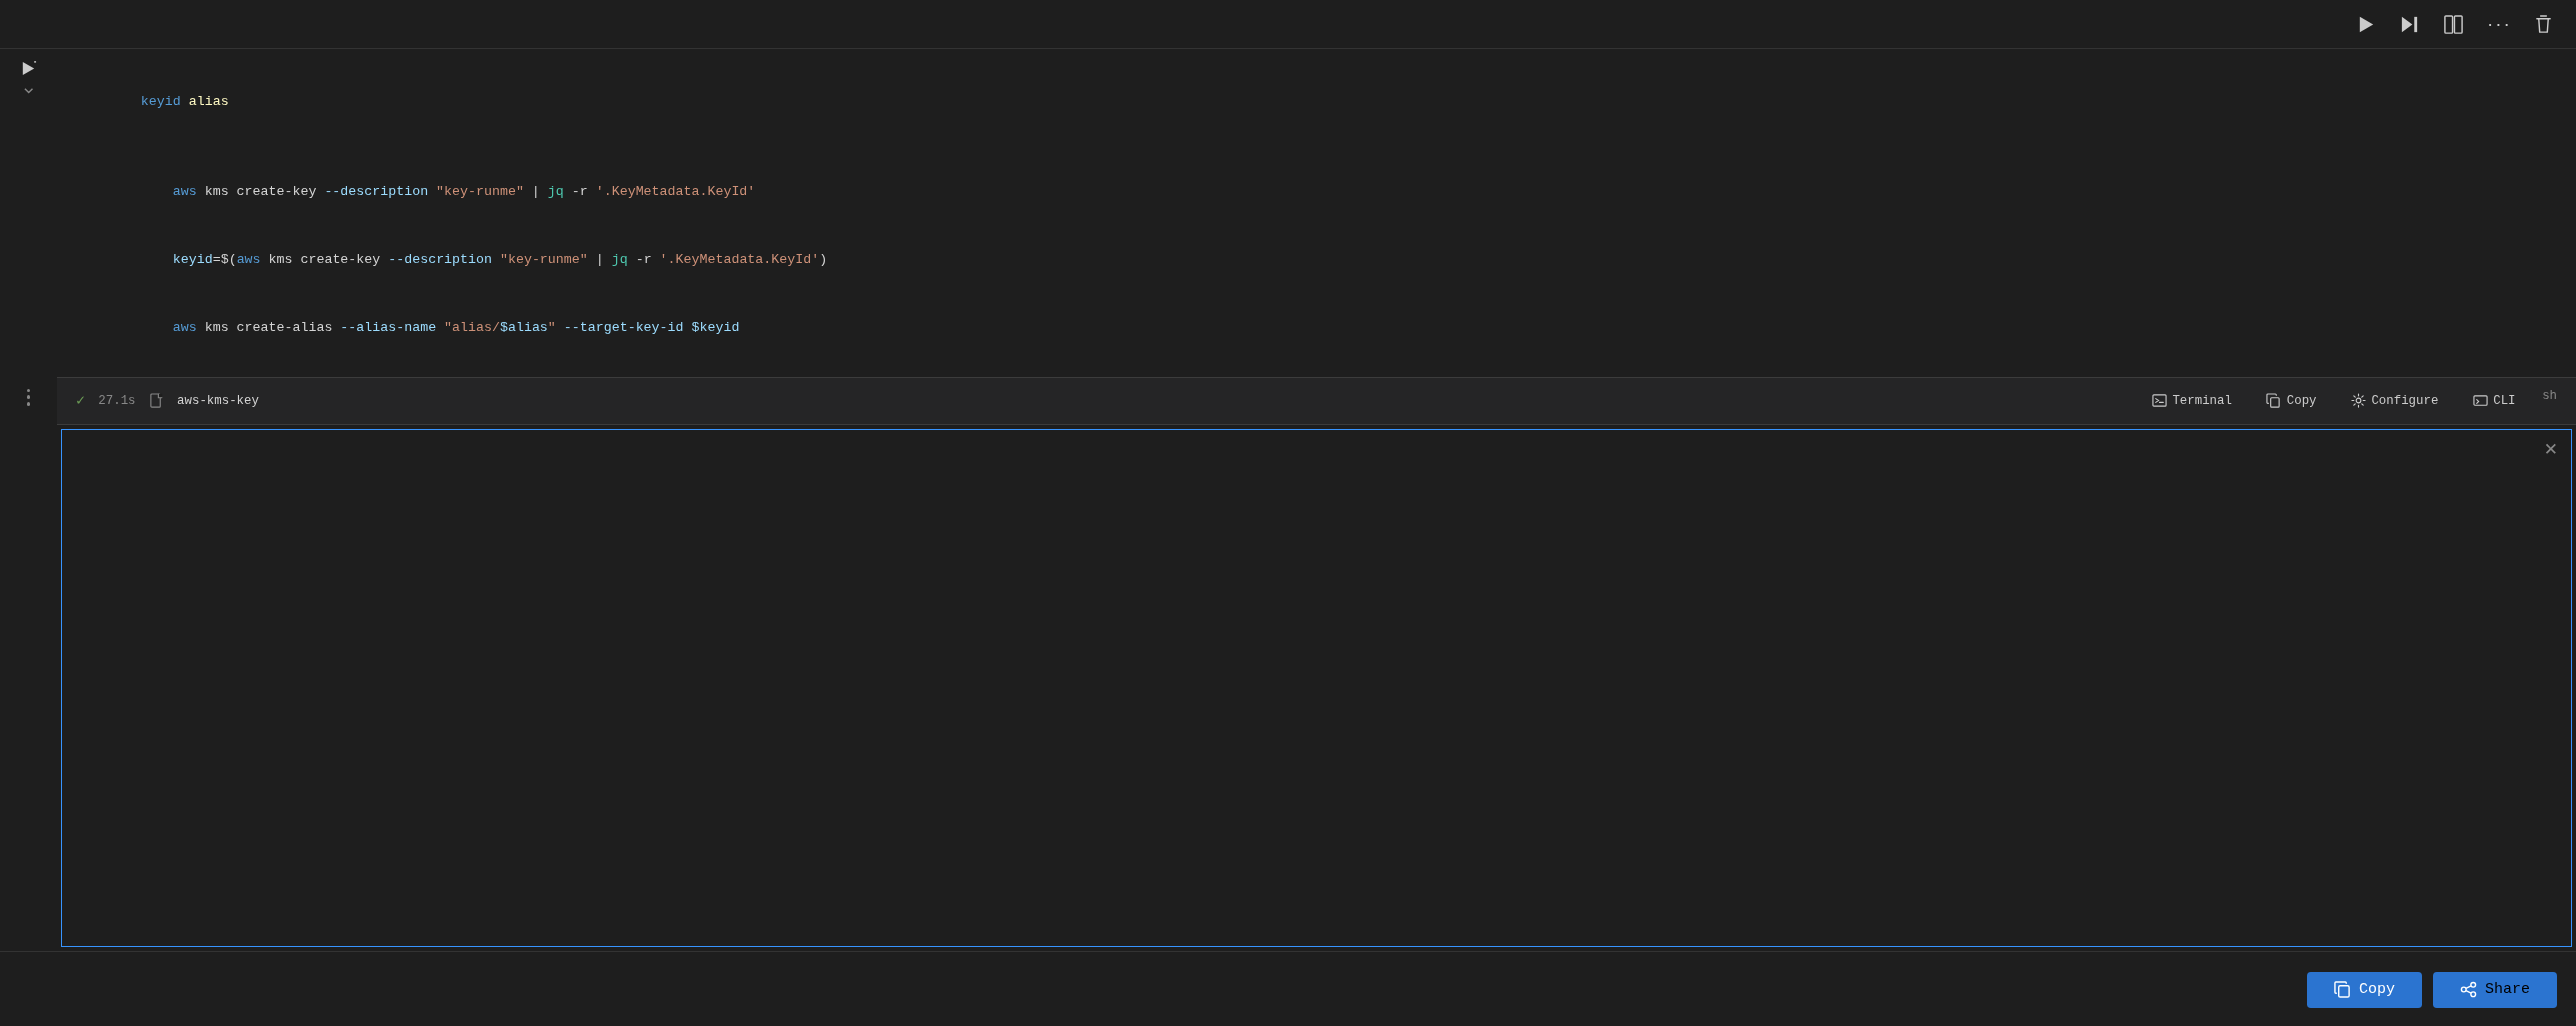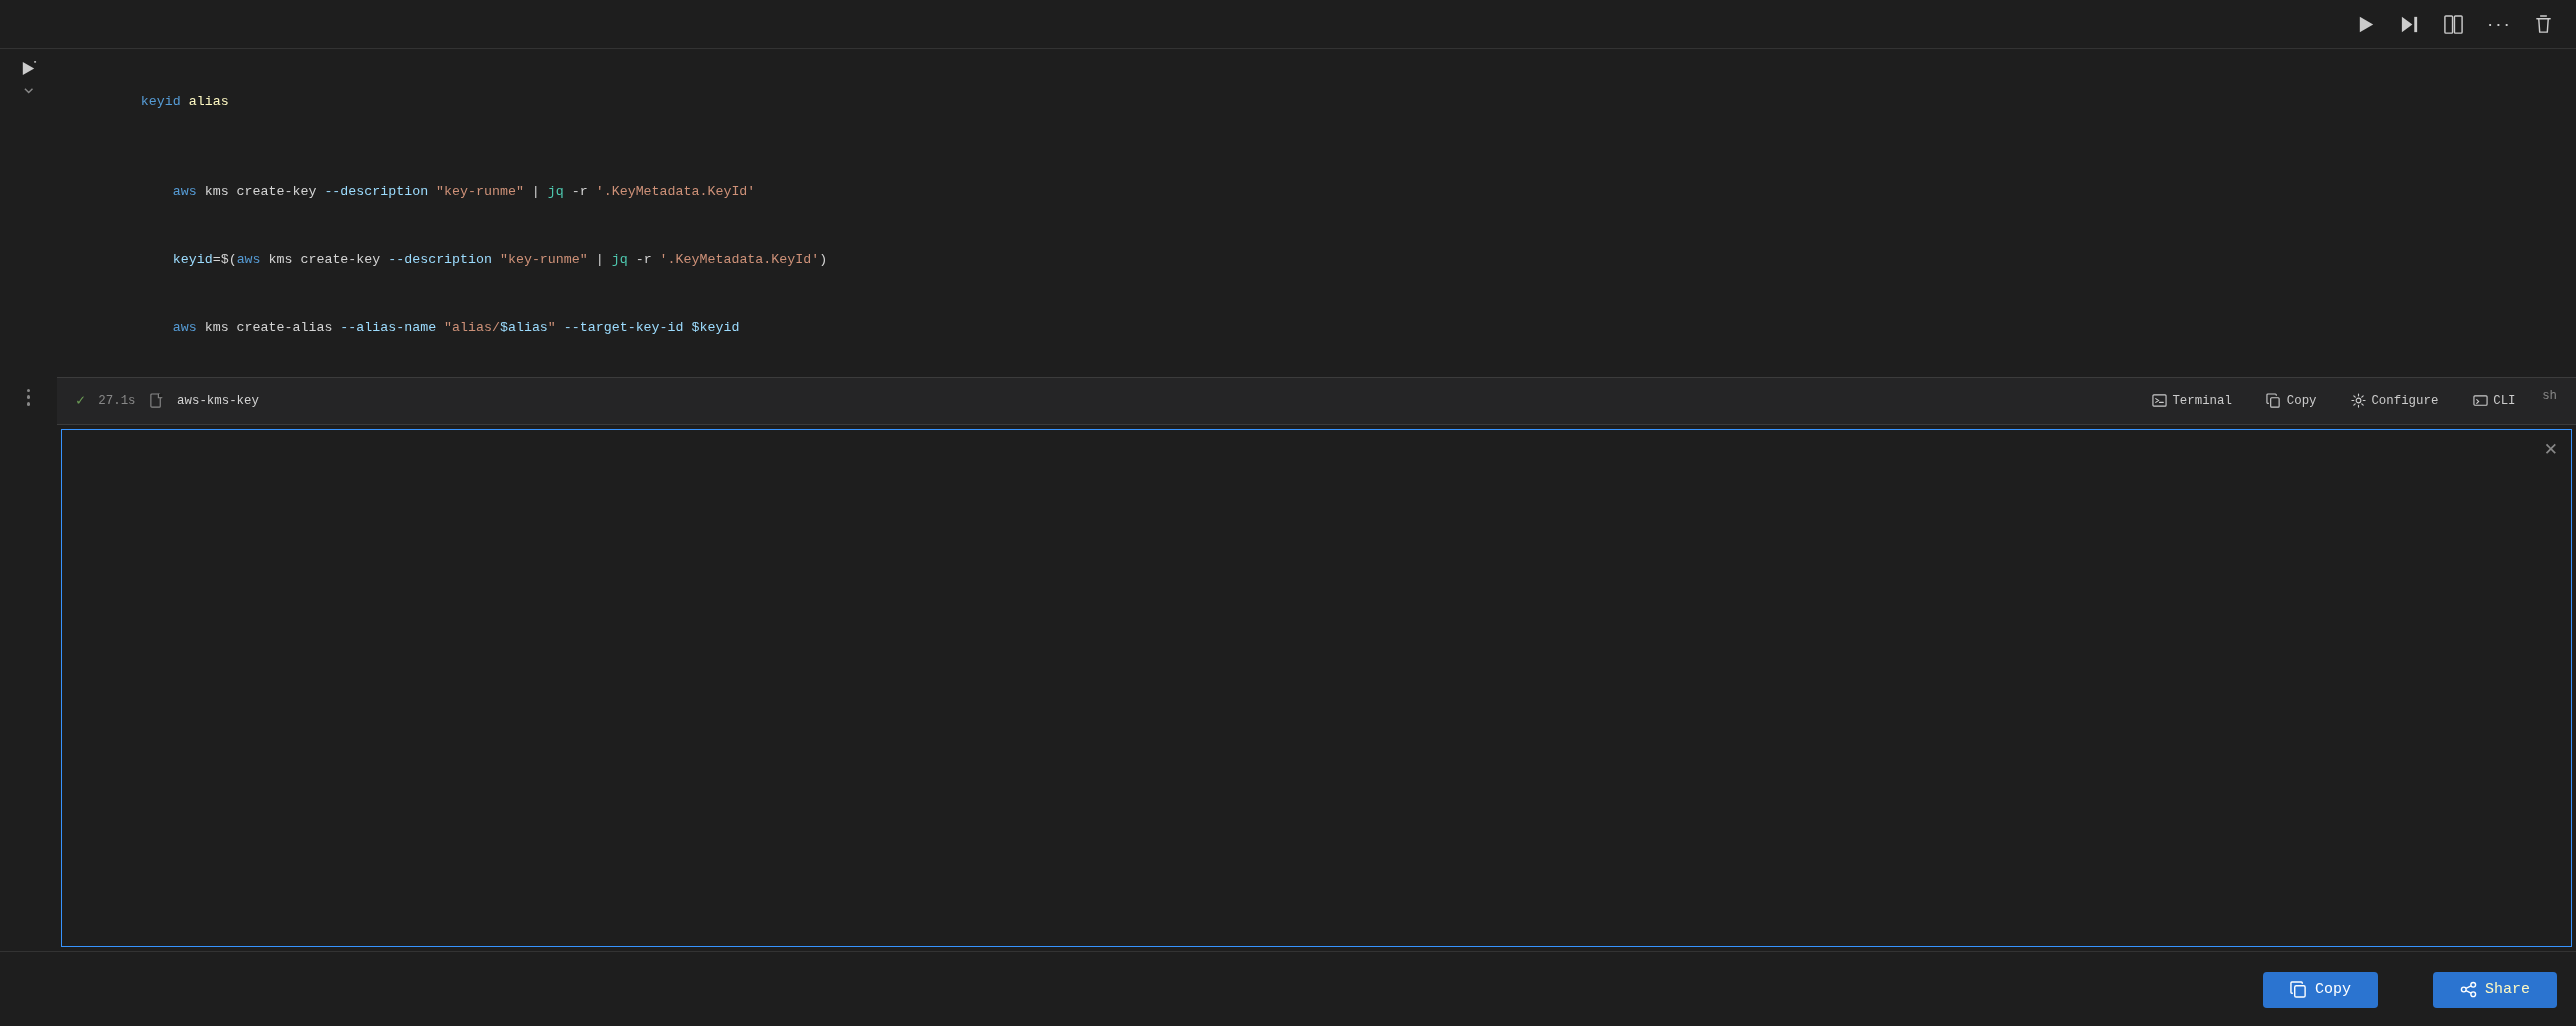--- a/index.html
+++ b/index.html
@@ -210,22 +210,21 @@
       font-weight: 500;
     }
 
     .btn-copy {
       background: #2b74d0;
       color: #ffffff;
     }
 
     .btn-share {
       background: #2b74d0;
-      color: #fef9c3;
-      margin-left: 44px;
+      color: #000000;
     }
 
     .section-container {
       display: flex;
       flex: 1;
       overflow: hidden;
     }
 
     .left-gutter {
       display: flex;

